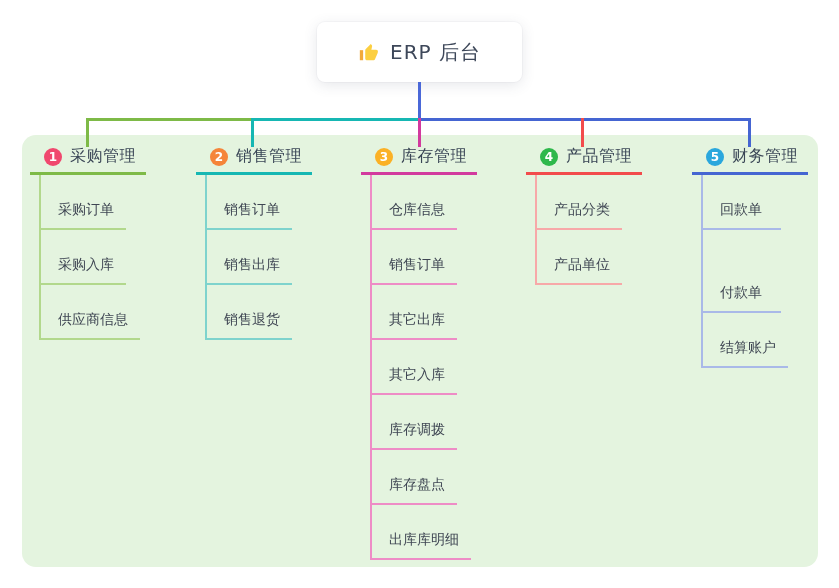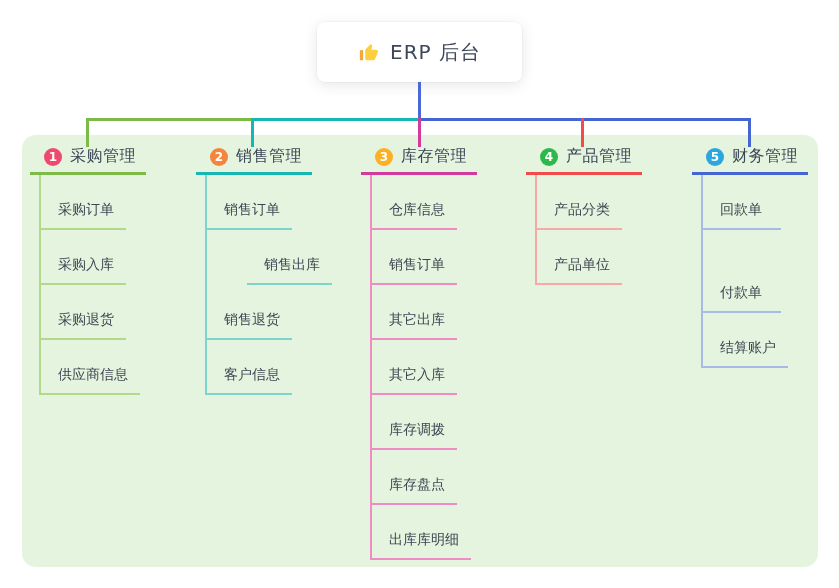--- a/index.html
+++ b/index.html
@@ -77,34 +77,32 @@
     </div>
   <div id="branches">
       <div class="branch" style="left: 30px;">
         <div class="branch-header" style="border-bottom-color: rgb(126, 186, 71); width: 116px; box-sizing: border-box;">
           <span class="badge" style="background: rgb(240, 72, 110);">1</span>
           <span class="branch-title">采购管理</span>
         </div>
         <ul class="children" style="border-left-color: rgb(178, 216, 140);">
           <li class="child" style="border-bottom-color: rgb(178, 216, 140);">采购订单</li>
           <li class="child" style="border-bottom-color: rgb(178, 216, 140); text-align: right;">采购入库</li>
-          <li class="child" style="border-bottom-color: rgb(178, 216, 140);">采购退货</li>
           <li class="child" style="border-bottom-color: rgb(178, 216, 140);">供应商信息</li>
         </ul>
       </div>
       <div class="branch" style="left: 196px;">
         <div class="branch-header" style="border-bottom-color: rgb(22, 183, 179); width: 116px; box-sizing: border-box;">
           <span class="badge" style="background: rgb(245, 133, 58);">2</span>
           <span class="branch-title">销售管理</span>
         </div>
         <ul class="children" style="border-left-color: rgb(126, 211, 205); text-align: right;">
           <li class="child" style="border-bottom-color: rgb(126, 211, 205);">销售订单</li>
-          <li class="child" style="border-bottom-color: rgb(126, 211, 205); margin-left: 40px;">销售出库</li>
+          <li class="child" style="border-bottom-color: rgb(126, 211, 205);">销售出库</li>
           <li class="child" style="border-bottom-color: rgb(126, 211, 205);">销售退货</li>
-          <li class="child" style="border-bottom-color: rgb(126, 211, 205);">客户信息</li>
         </ul>
       </div>
       <div class="branch" style="left: 361px;">
         <div class="branch-header" style="border-bottom-color: rgb(210, 58, 158); width: 116px; box-sizing: border-box;">
           <span class="badge" style="background: rgb(251, 177, 37);">3</span>
           <span class="branch-title">库存管理</span>
         </div>
         <ul class="children" style="border-left-color: rgb(238, 140, 198);">
           <li class="child" style="border-bottom-color: rgb(238, 140, 198);">仓库信息</li>
           <li class="child" style="border-bottom-color: rgb(238, 140, 198);">销售订单</li>

